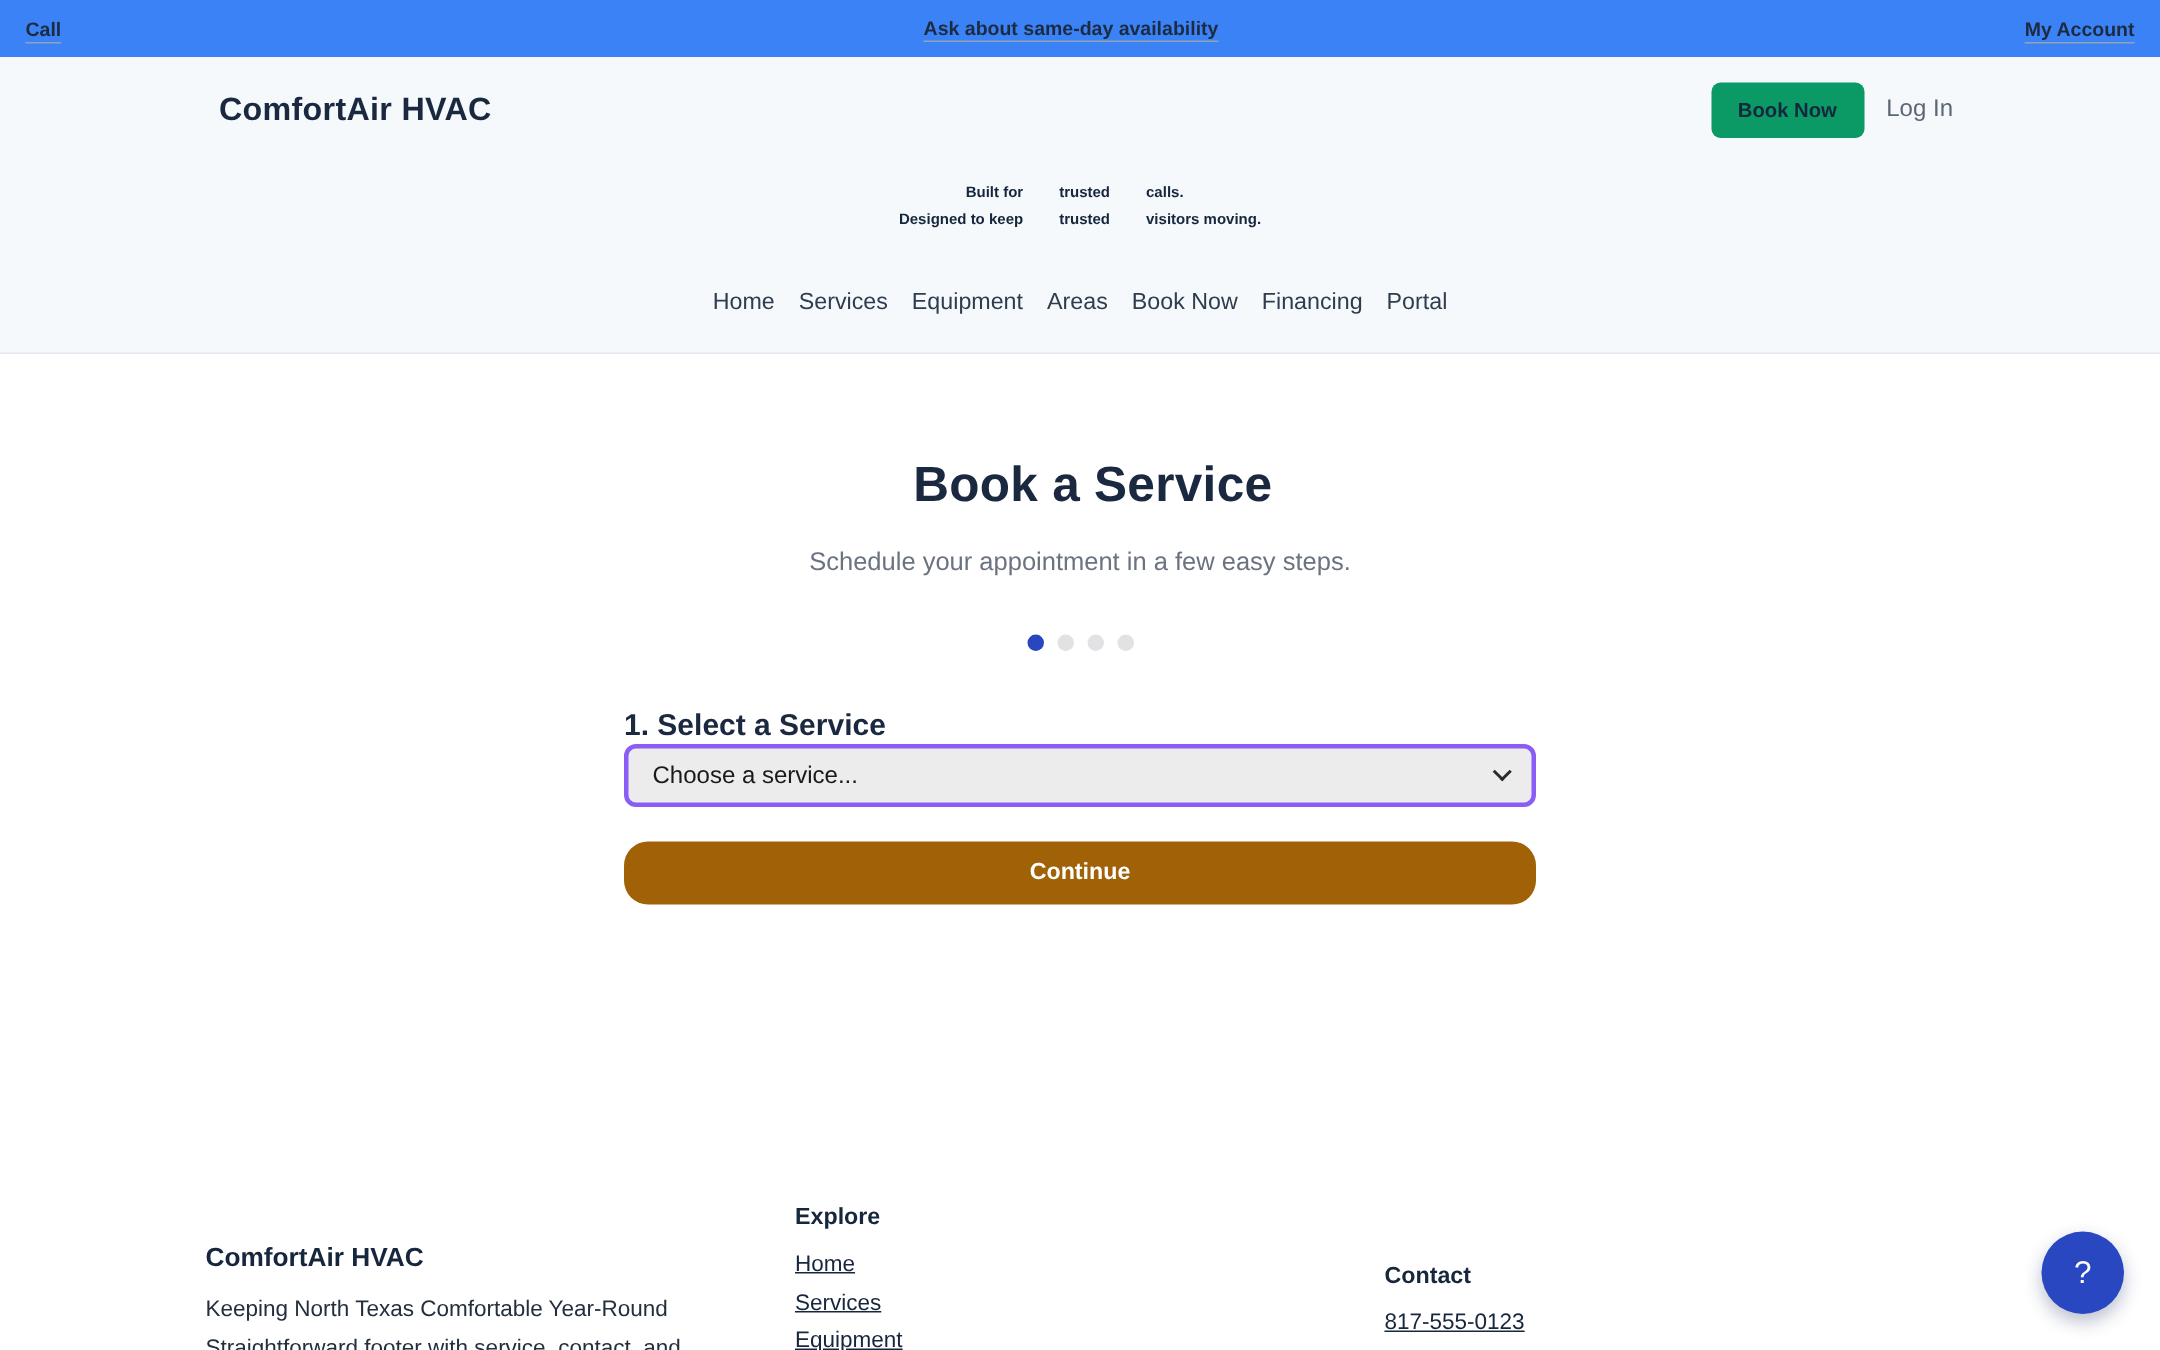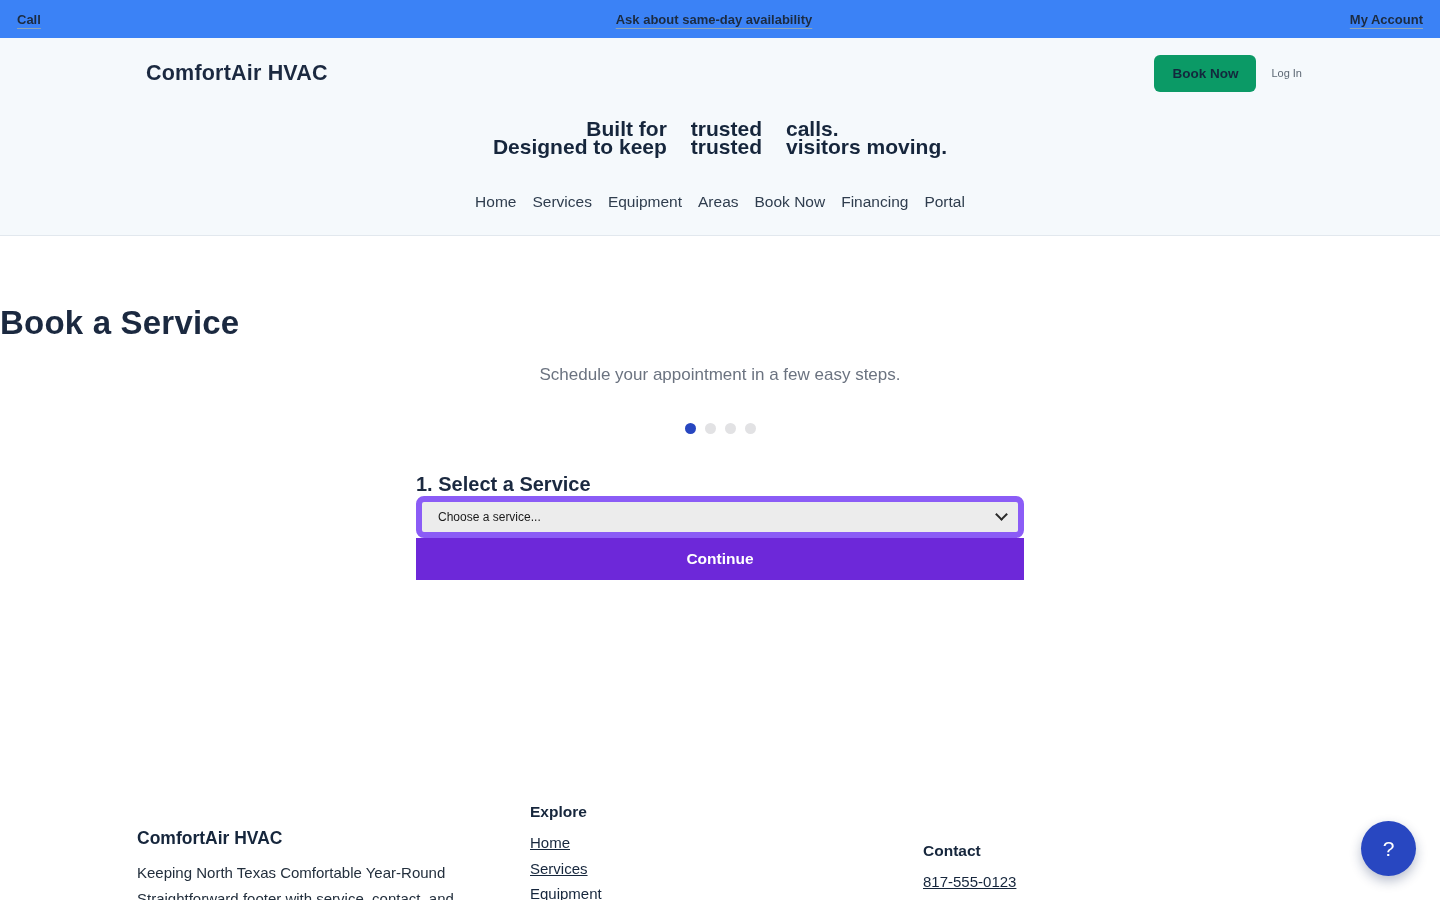--- a/index.html
+++ b/index.html
@@ -65,32 +65,32 @@
     font-weight: bold;
     font-size: 13.5px;
     border: none;
     border-radius: 6px;
     padding: 11px 18px;
     font-family: inherit;
     cursor: pointer;
   }
   .login-link {
     color: #5c6773;
-    font-size: 11px;
+    font-size: 16px;
     margin-left: 15px;
     cursor: pointer;
   }
 
   .hero { margin-top: 24px; display: flex; justify-content: center; }
   .hero-grid {
     display: grid;
     grid-template-columns: auto auto auto;
     column-gap: 24px;
     font-weight: bold;
-    font-size: 21px;
+    font-size: 10px;
     line-height: 18px;
     color: #16263c;
   }
   .hero-grid .c1 { text-align: right; }
   .hero-grid .c2 { text-align: center; }
   .hero-grid .c3 { text-align: left; }
 
   .nav {
     margin-top: 37px;
     display: flex;
@@ -100,21 +100,23 @@
     color: #2f3d4e;
   }
   .nav-item { cursor: pointer; padding: 0 1px; }
 
   
   .page-title {
     padding-top: 68px;
     font-size: 33px;
     font-weight: bold;
     color: #1b2940;
+    text-align: center;
     letter-spacing: 0.2px;
+    margin-left: 17px;
   }
   .page-subtitle {
     margin-top: 23px;
     font-size: 17px;
     color: #6b7380;
     text-align: center;
   }
   .dots {
     display: flex;
     justify-content: center;
@@ -132,50 +134,51 @@
     margin-bottom: 9px;
     font-size: 13.5px;
     font-weight: bold;
     color: #22303f;
   }
   .select-wrap { position: relative; }
   .service-select {
     width: 100%;
     height: 42px;
     background: #ececec;
-    border: 6px solid #8b5cf6;
+    border: 3px solid #8b5cf6;
     border-radius: 8px;
-    font-size: 12px;
+    font-size: 16px;
     padding: 0 36px 0 16px;
     color: #1a1a1a;
     font-family: inherit;
     -webkit-appearance: none;
     appearance: none;
     cursor: pointer;
   }
   .select-chevron {
     position: absolute;
     right: 18px;
     top: 14px;
     width: 9px;
     height: 9px;
     border-right: 2px solid #2a2a2a;
     border-bottom: 2px solid #2a2a2a;
     transform: rotate(45deg);
     pointer-events: none;
   }
   .btn-continue {
+    margin-top: 23px;
     width: 100%;
     height: 42px;
-    background: #6d28d9;
+    background: #a16207;
     color: #ffffff;
     font-weight: bold;
     font-size: 15.5px;
     border: none;
-    border-radius: 0;
+    border-radius: 16px;
     font-family: inherit;
     cursor: pointer;
   }
 
   
   .footer { position: absolute; left: 0; top: 800px; width: 1440px; height: 100px; }
   .f-col { position: absolute; }
   .f-brand-col { left: 137px; top: 28px; width: 400px; }
   .f-brand-title { font-size: 17.5px; font-weight: bold; color: #16263c; margin-bottom: 11px; }
   .f-text { font-size: 15px; color: #232f3d; line-height: 25.5px; }

